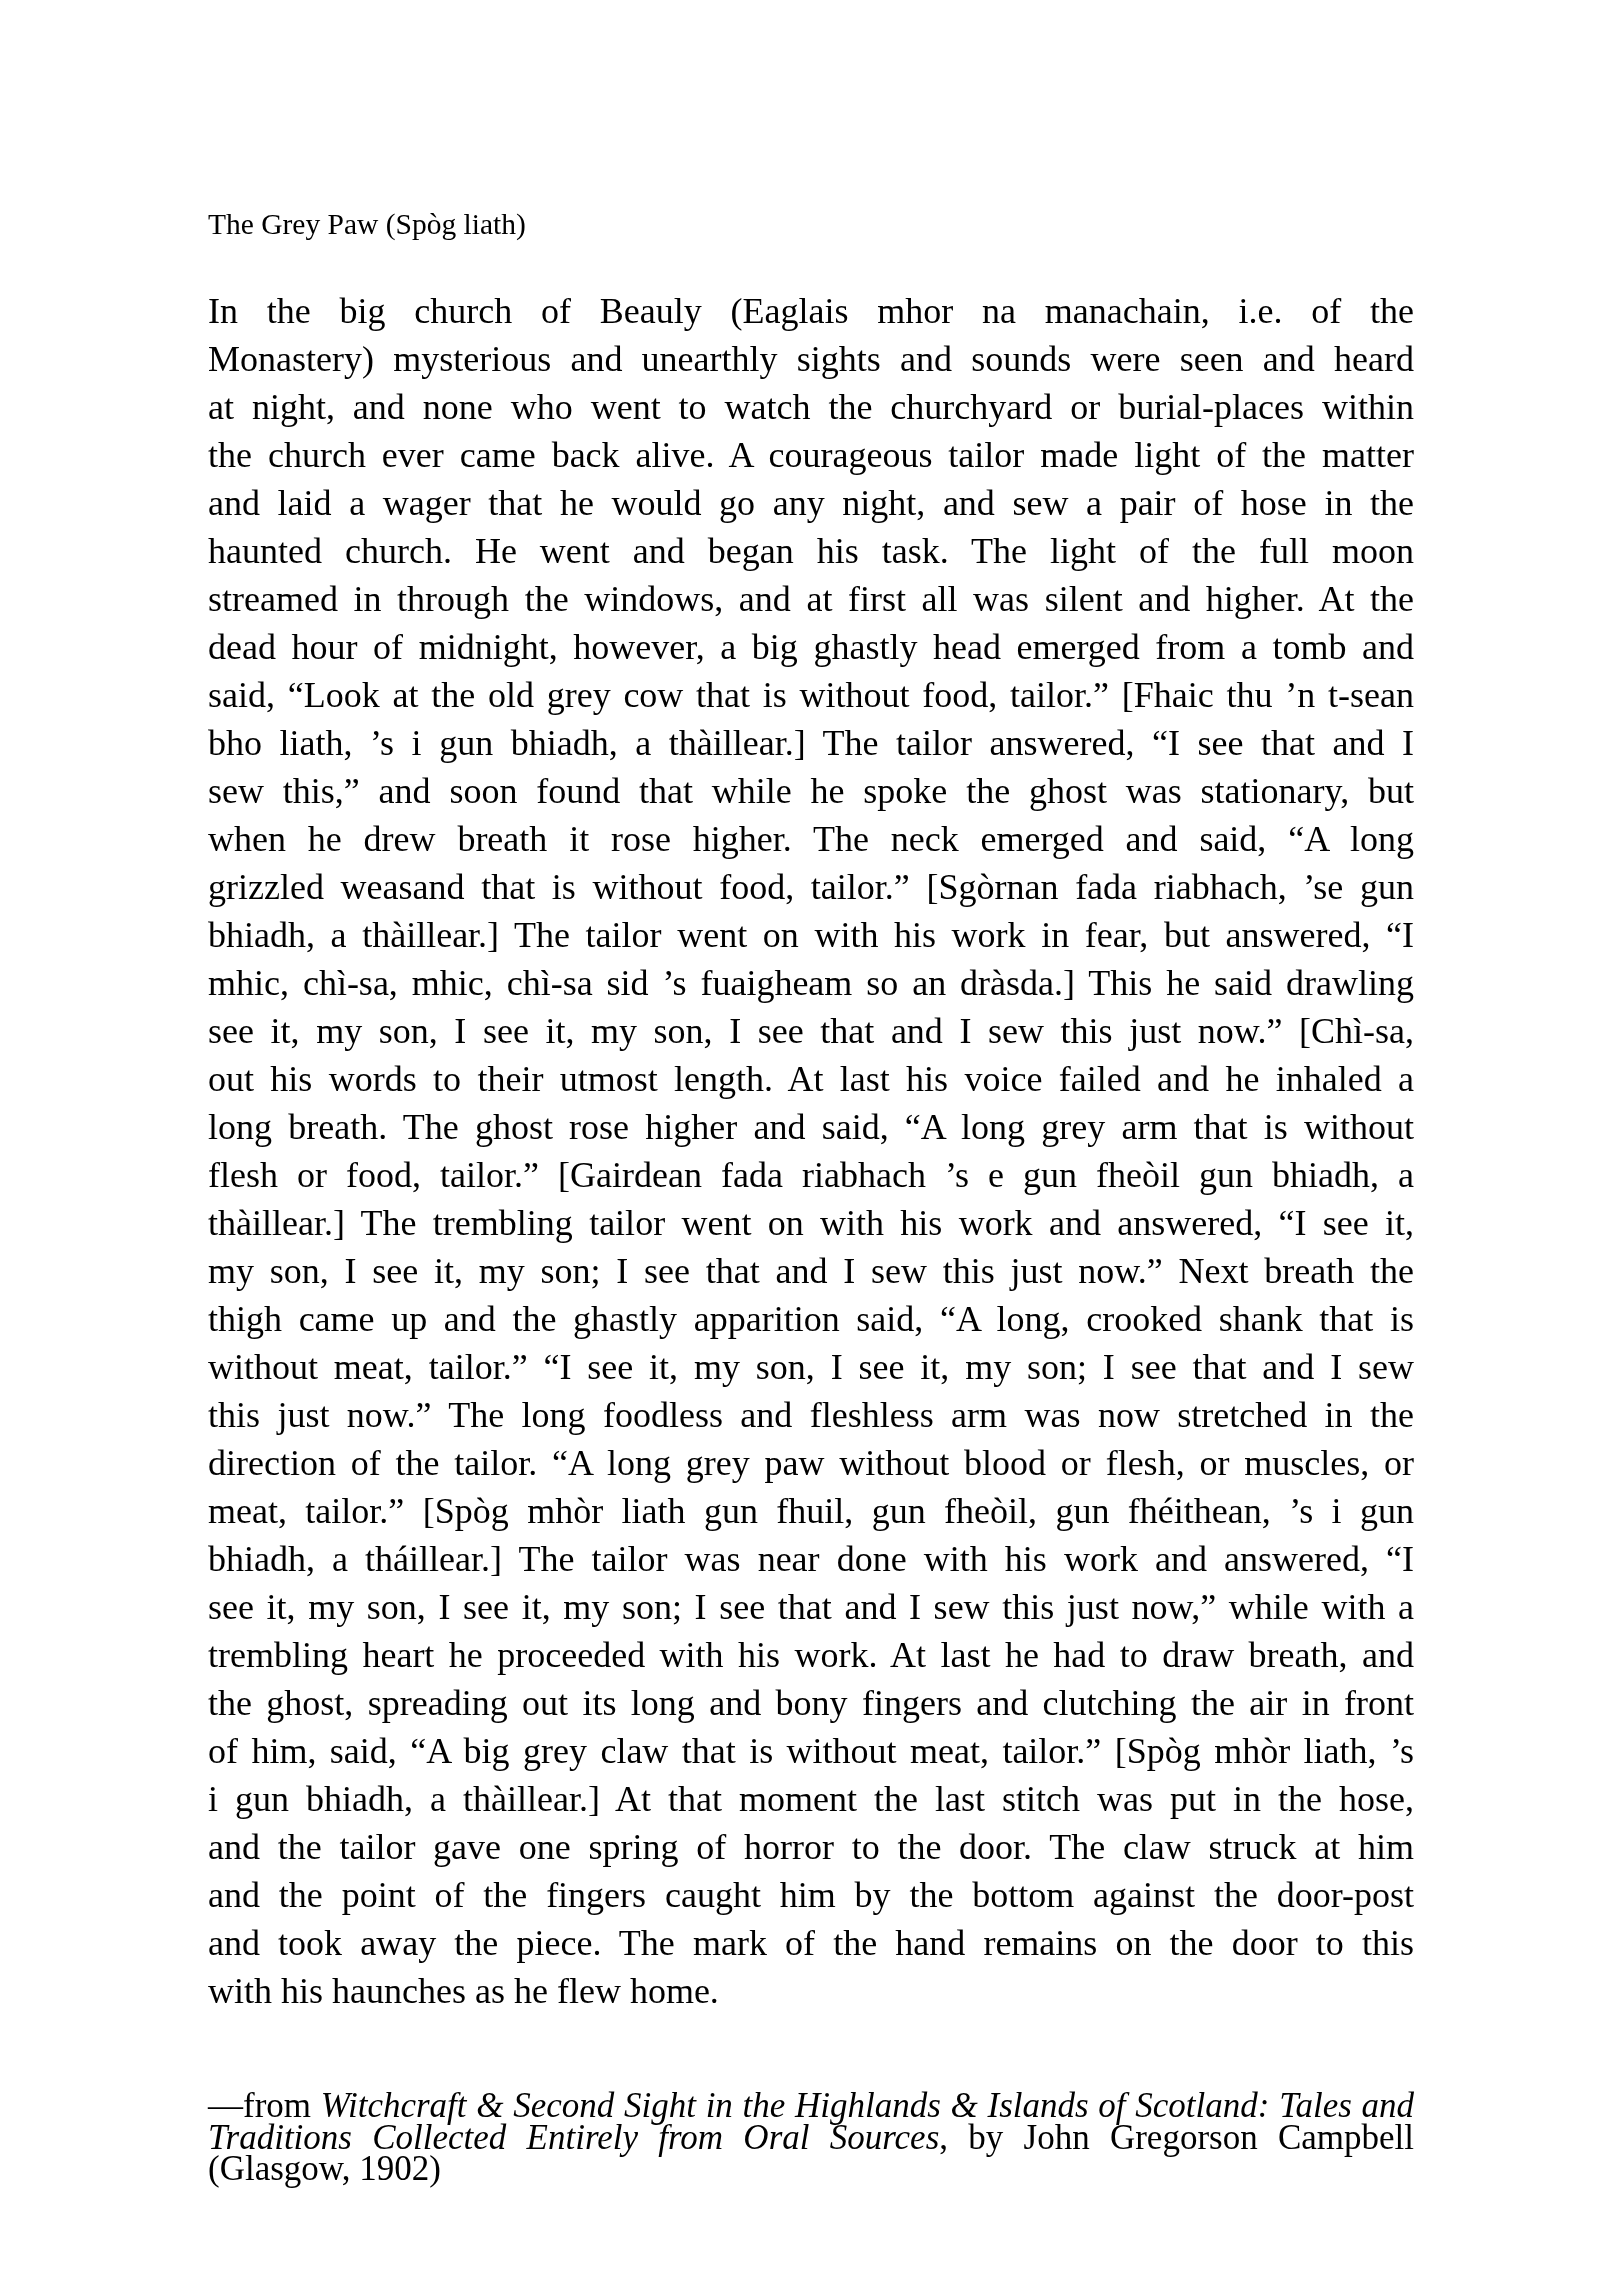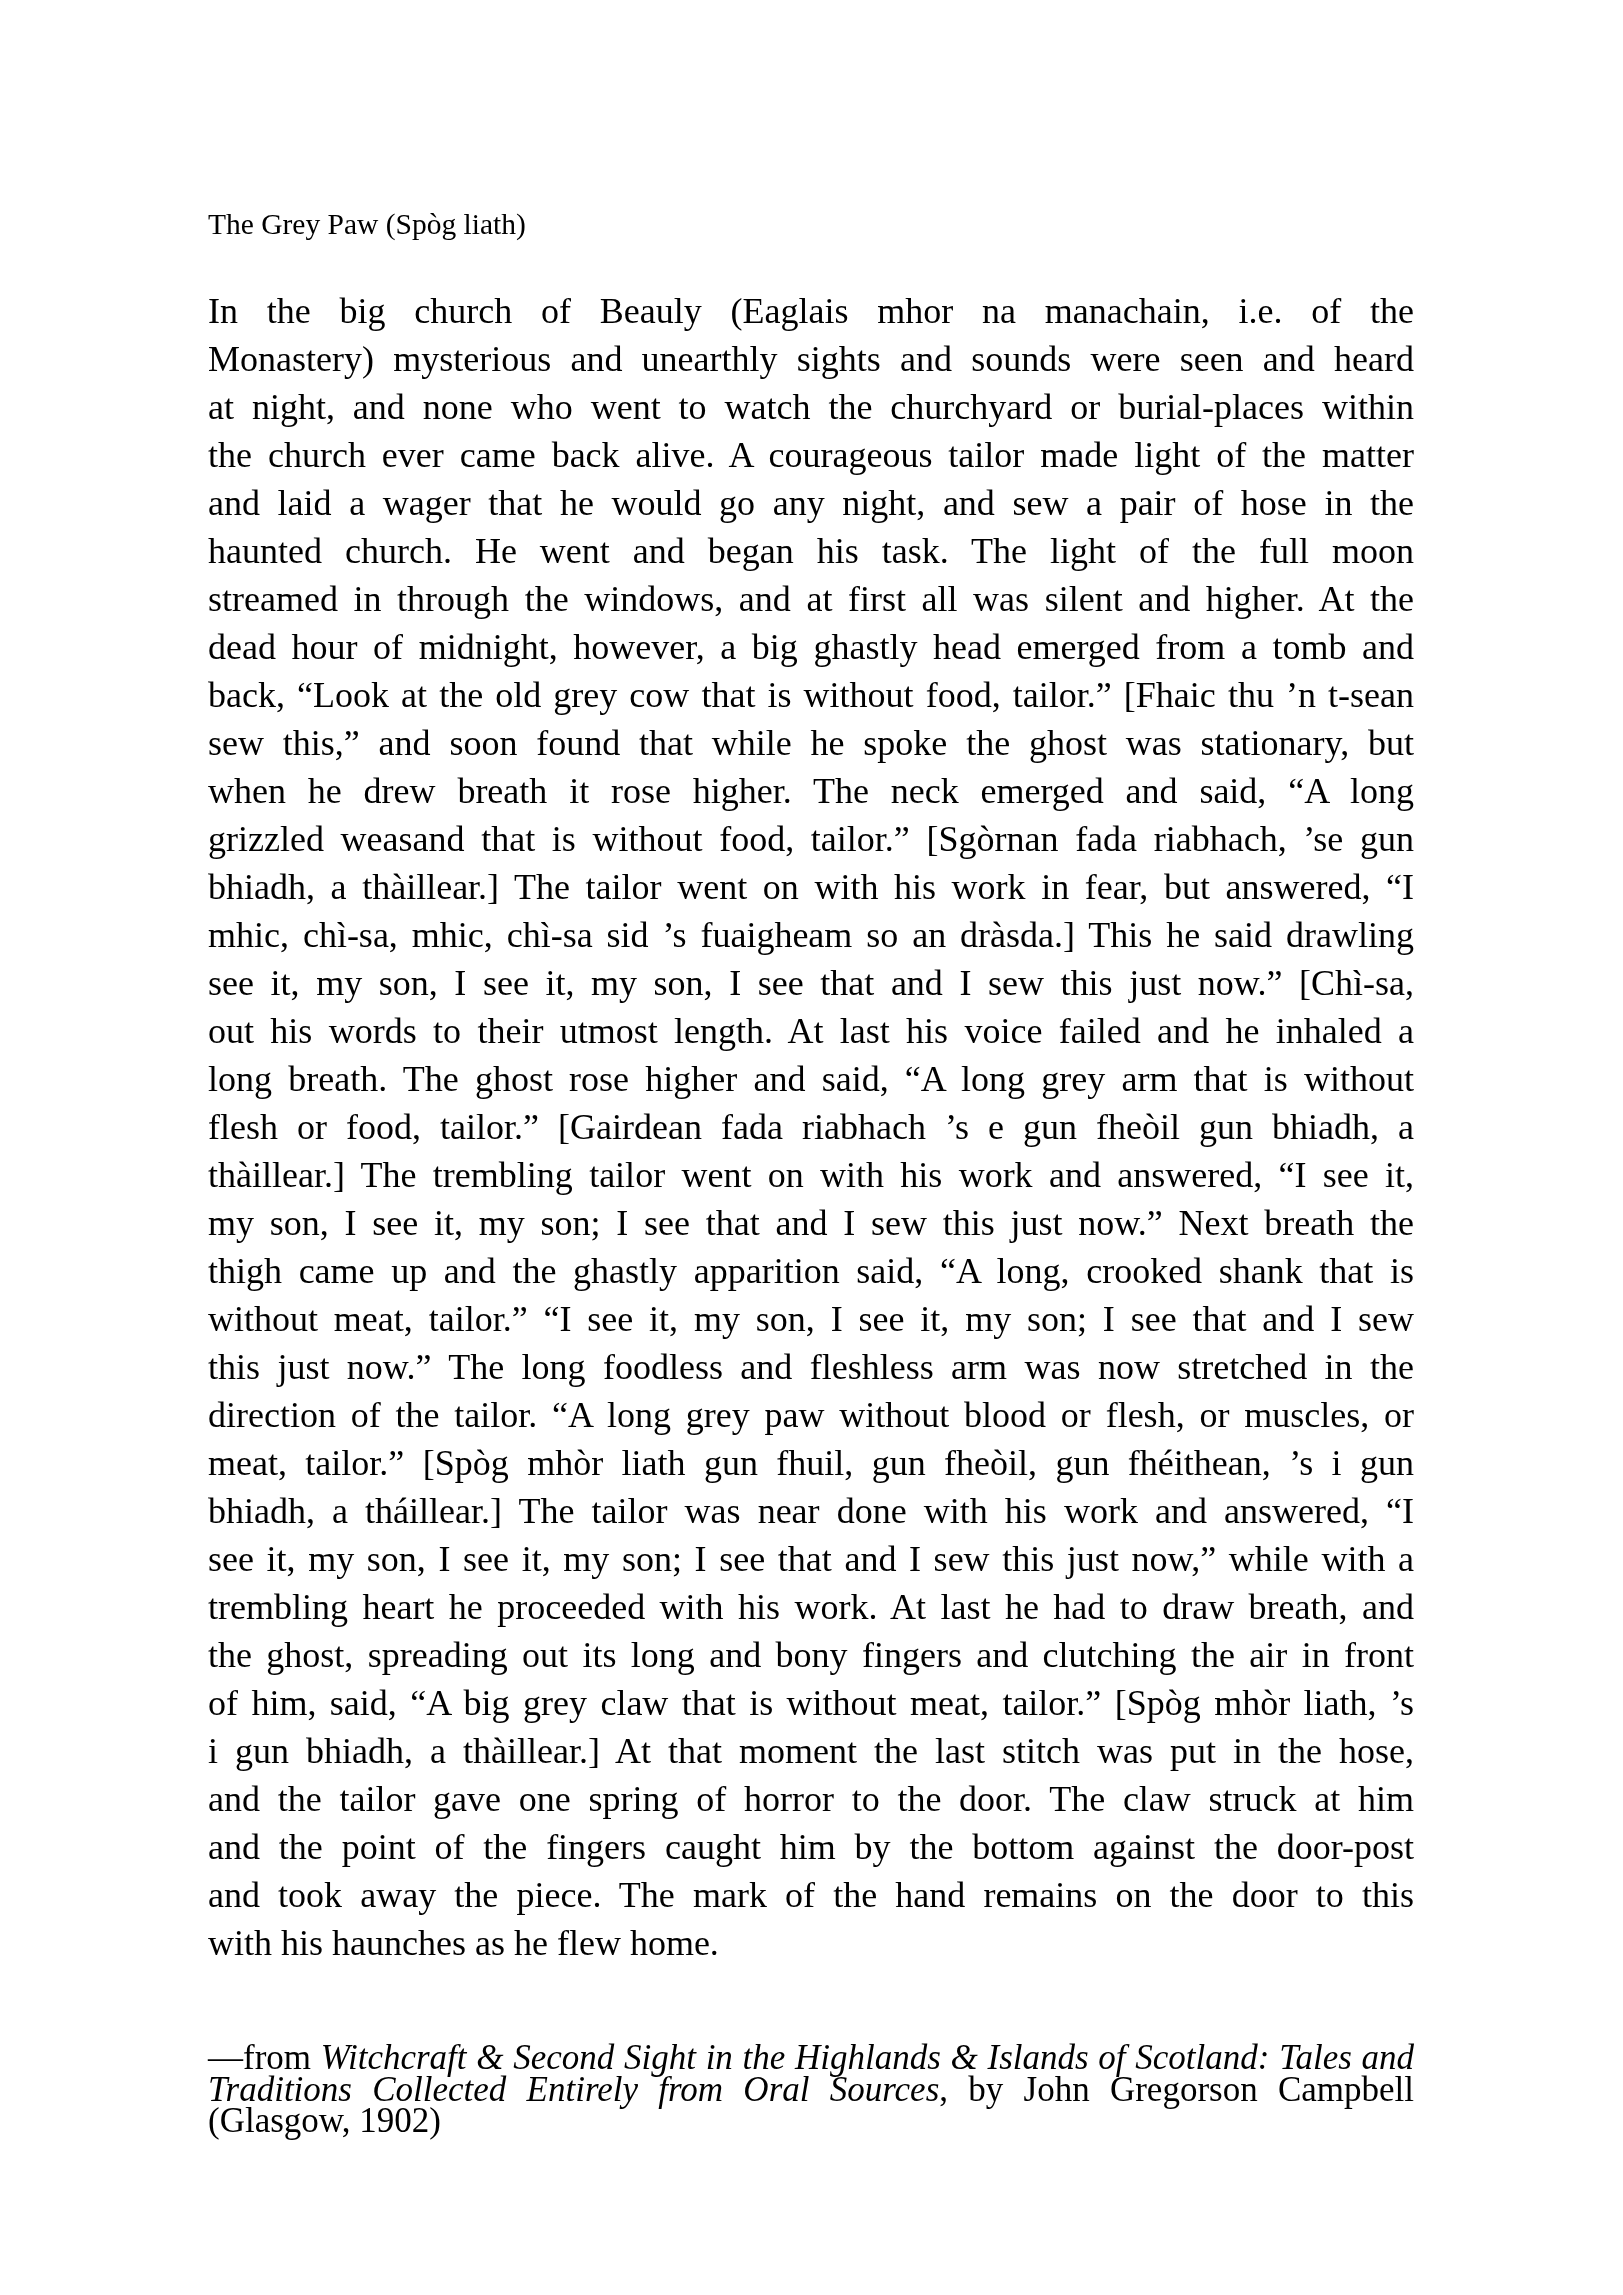--- a/index.html
+++ b/index.html
@@ -60,21 +60,22 @@
 
   <div class="story">
       <div class="line">In the big church of Beauly (Eaglais mhor na manachain, i.e. of the</div>
       <div class="line">Monastery) mysterious and unearthly sights and sounds were seen and heard</div>
       <div class="line">at night, and none who went to watch the churchyard or burial-places within</div>
       <div class="line">the church ever came back alive. A courageous tailor made light of the matter</div>
       <div class="line">and laid a wager that he would go any night, and sew a pair of hose in the</div>
       <div class="line">haunted church. He went and began his task. The light of the full moon</div>
       <div class="line">streamed in through the windows, and at first all was silent and higher. At the</div>
       <div class="line">dead hour of midnight, however, a big ghastly head emerged from a tomb and</div>
-      <div class="line">back, “Look at the old grey cow that is without food, tailor.” [Fhaic thu ’n t-sean</div>
+      <div class="line">said, “Look at the old grey cow that is without food, tailor.” [Fhaic thu ’n t-sean</div>
+      <div class="line">bho liath, ’s i gun bhiadh, a thàillear.] The tailor answered, “I see that and I</div>
       <div class="line">sew this,” and soon found that while he spoke the ghost was stationary, but</div>
       <div class="line">when he drew breath it rose higher. The neck emerged and said, “A long</div>
       <div class="line">grizzled weasand that is without food, tailor.” [Sgòrnan fada riabhach, ’se gun</div>
       <div class="line">bhiadh, a thàillear.] The tailor went on with his work in fear, but answered, “I</div>
       <div class="line">mhic, chì-sa, mhic, chì-sa sid ’s fuaigheam so an dràsda.] This he said drawling</div>
       <div class="line">see it, my son, I see it, my son, I see that and I sew this just now.” [Chì-sa,</div>
       <div class="line">out his words to their utmost length. At last his voice failed and he inhaled a</div>
       <div class="line">long breath. The ghost rose higher and said, “A long grey arm that is without</div>
       <div class="line">flesh or food, tailor.” [Gairdean fada riabhach ’s e gun fheòil gun bhiadh, a</div>
       <div class="line">thàillear.] The trembling tailor went on with his work and answered, “I see it,</div>

